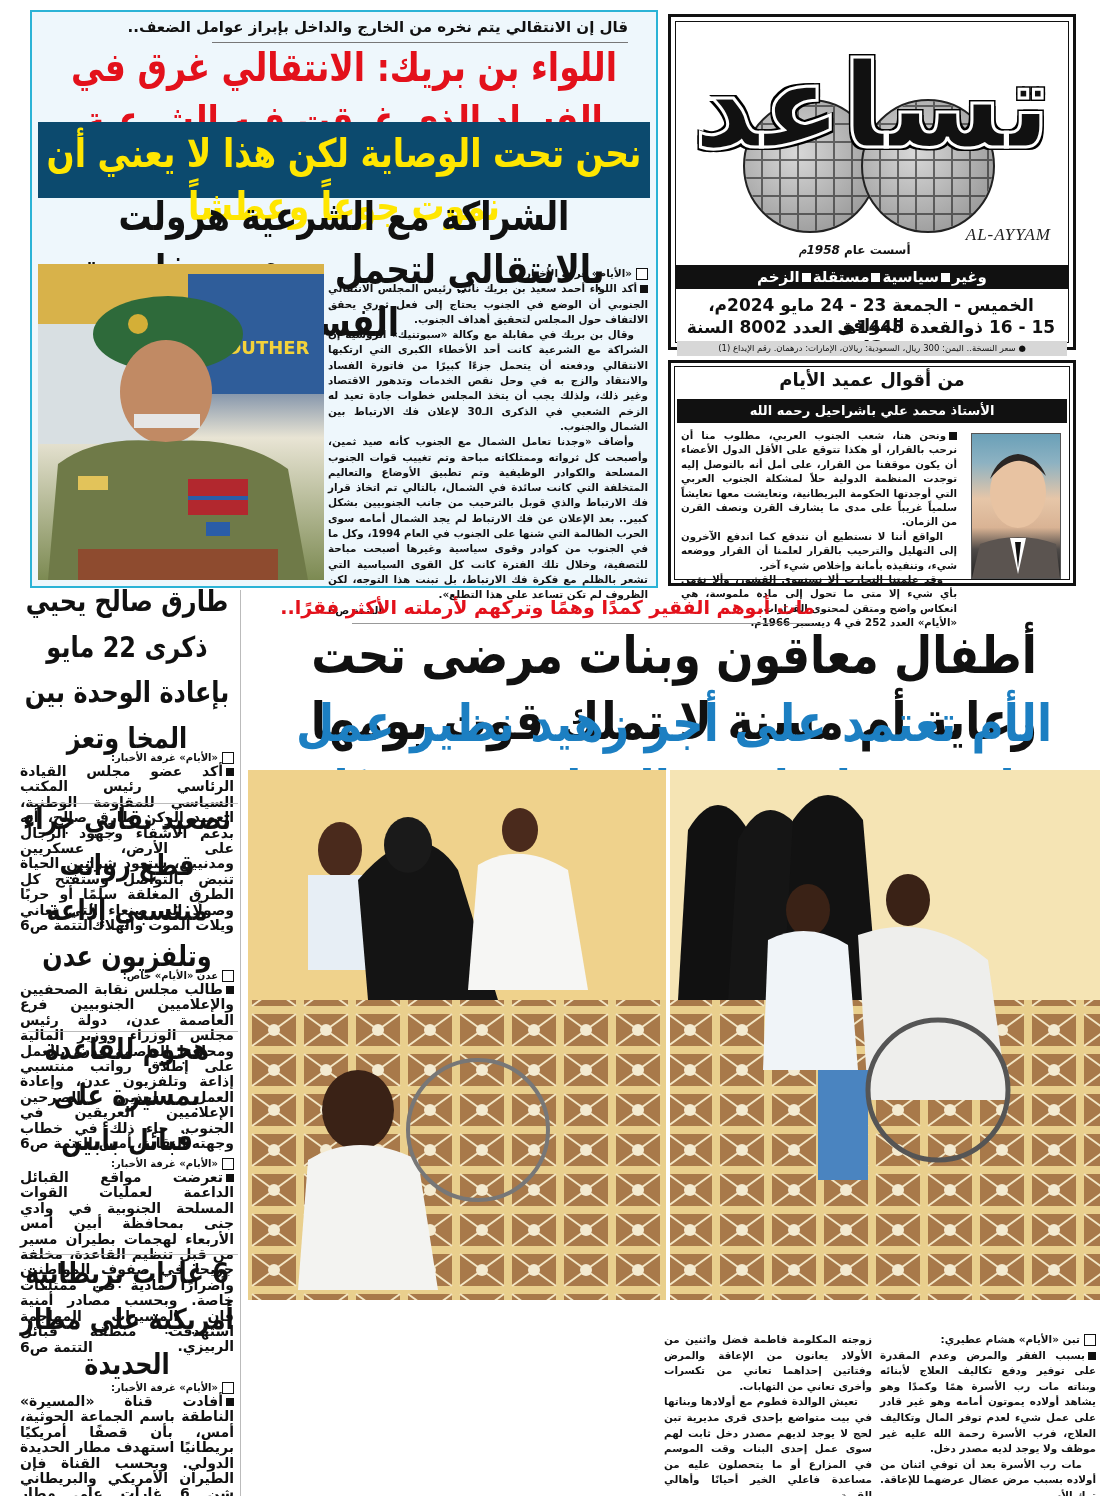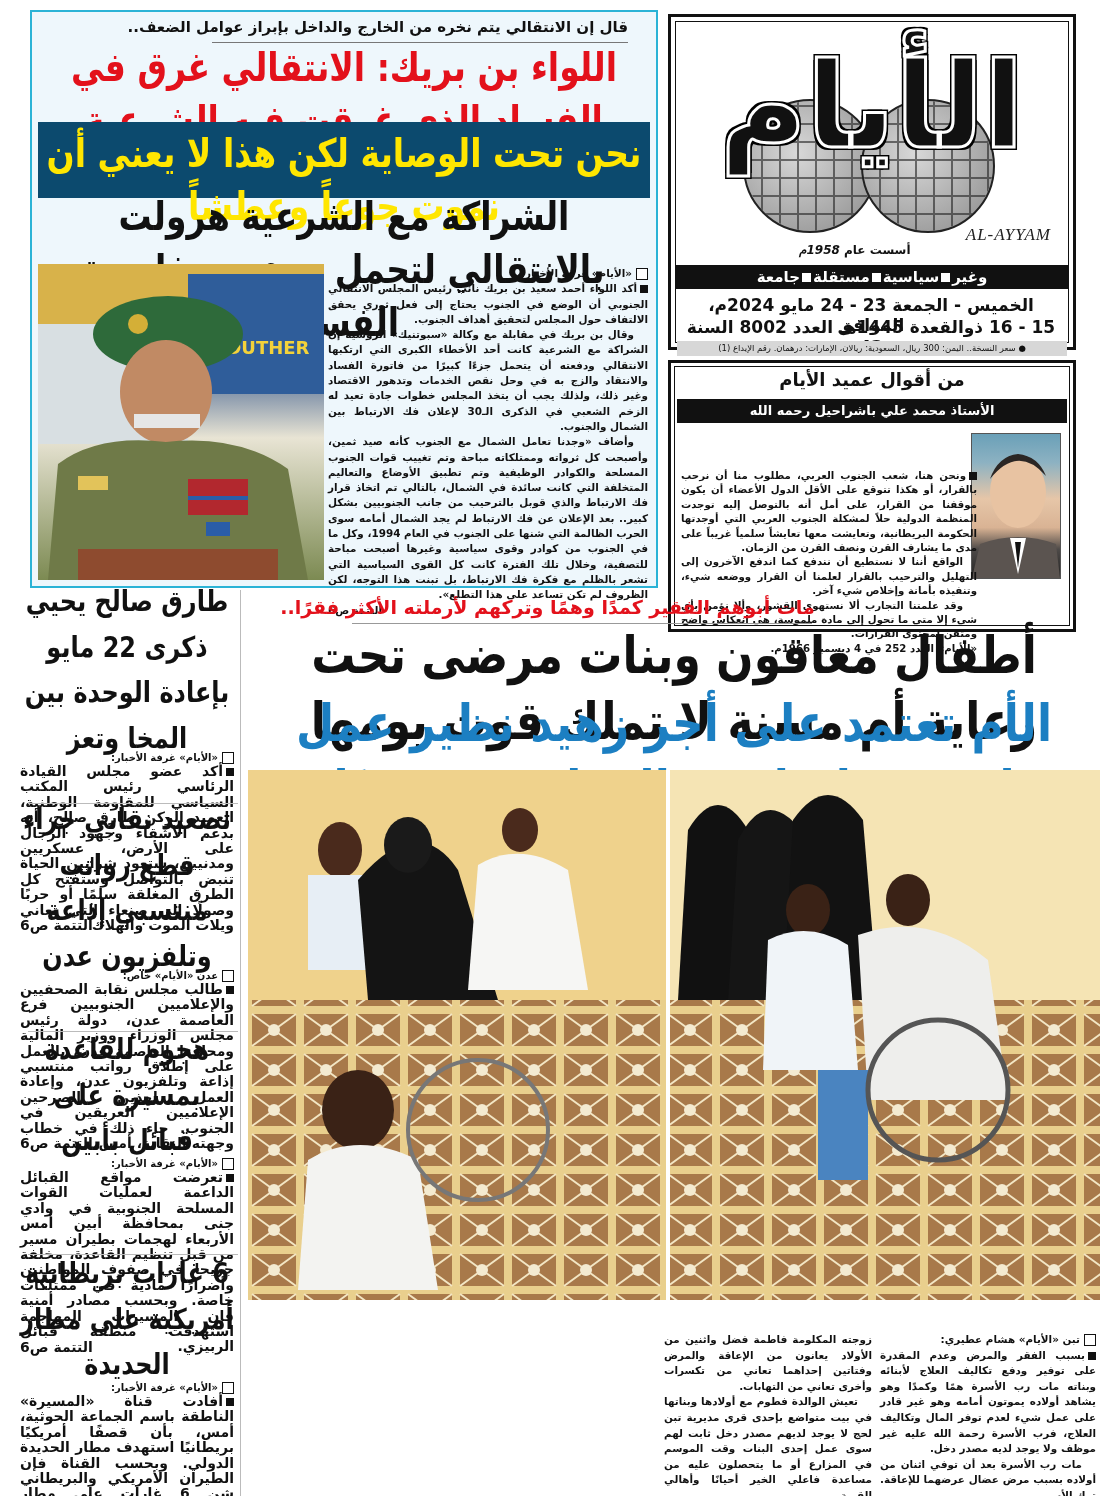--- a/index.html
+++ b/index.html
@@ -30,26 +30,26 @@
   #lead-h2box{position:absolute;left:6px;right:6px;top:110px;height:76px;background:#0c4a6e;}
   #lead-h2{position:absolute;left:0;right:0;top:14px;font-size:33px;font-weight:bold;color:#ffe600;text-align:center;direction:rtl;line-height:44px;letter-spacing:-1px;transform:scaleY(1.2);}
   #lead-h3{position:absolute;left:4px;right:4px;top:192px;font-size:33px;font-weight:bold;color:#111;text-align:center;direction:rtl;line-height:44px;letter-spacing:-1px;transform:scaleY(1.2);}
   #lead-photo{position:absolute;left:6px;top:252px;width:286px;height:316px;overflow:hidden;background:linear-gradient(180deg,#c9a64a 0%,#3a5a8c 30%,#e8e4d4 55%,#7c8a52 100%);}
   #lead-body{position:absolute;left:296px;right:8px;top:254px;font-size:10.4px;line-height:15.3px;direction:rtl;text-align:justify;font-weight:bold;}
   .byline{font-weight:bold;}
   .box-open{display:inline-block;width:10px;height:10px;border:1.5px solid #111;vertical-align:middle;margin-left:4px;background:#fff;}
   .box-fill{display:inline-block;width:8px;height:8px;background:#111;vertical-align:middle;margin-left:3px;}
 
   
-  #quote{left:668px;top:360px;width:408px;height:272px;border:3px solid #111;box-sizing:border-box;background:#fff;}
+  #quote{left:668px;top:360px;width:408px;height:226px;border:3px solid #111;box-sizing:border-box;background:#fff;}
   #quote .inner{position:absolute;left:3px;top:3px;right:3px;bottom:3px;border:1px solid #111;}
   #quote-title{position:absolute;left:0;right:0;top:6px;text-align:center;font-size:18px;font-weight:bold;direction:rtl;}
   #quote-sub{position:absolute;left:6px;right:6px;top:36px;height:24px;background:#111;color:#fff;text-align:center;font-size:13px;font-weight:bold;line-height:24px;direction:rtl;}
   #quote-photo{position:absolute;right:12px;top:70px;width:88px;height:144px;background:linear-gradient(180deg,#6aa0b8 0%,#8db2c2 20%,#e6c6a8 45%,#d9b394 65%,#4e4a48 80%,#222 100%);border:1px solid #555;}
-  #quote-body{position:absolute;left:10px;right:96px;top:66px;font-size:10.2px;line-height:14.4px;direction:rtl;text-align:justify;font-weight:bold;margin-top:40px;}
+  #quote-body{position:absolute;left:10px;right:116px;top:66px;font-size:10.2px;line-height:14.4px;direction:rtl;text-align:justify;font-weight:bold;}
 
   
   #main-kicker{left:255px;top:596px;width:585px;font-size:19px;font-weight:bold;color:#e3111b;text-align:center;direction:rtl;}
   #main-kicker-line{left:352px;top:623px;width:460px;height:1px;background:#999;}
   #main-h1{left:248px;top:632px;width:852px;font-size:44px;font-weight:bold;color:#111;text-align:center;direction:rtl;letter-spacing:-1px;line-height:56px;transform:scaleY(1.18);}
   #main-h2{left:248px;top:700px;width:852px;font-size:44px;font-weight:bold;color:#1c7fc2;text-align:center;direction:rtl;letter-spacing:-1px;line-height:56px;transform:scaleY(1.18);}
   #main-photo{left:248px;top:770px;width:852px;height:530px;overflow:hidden;background:#e7c88a;}
   #main-body-r{left:880px;top:1332px;width:216px;font-size:10.4px;line-height:15.6px;direction:rtl;text-align:justify;font-weight:bold;}
   #main-body-l{left:664px;top:1332px;width:208px;font-size:10.4px;line-height:15.6px;direction:rtl;text-align:justify;font-weight:bold;}
 
@@ -61,28 +61,28 @@
   .lstory .body{font-size:14px;line-height:15.4px;text-align:justify;font-weight:bold;}
   .lsep{position:absolute;left:28px;width:210px;height:1px;background:#bbb;}
 </style>
 </head>
 <body>
 
 <div id="masthead" class="abs">
   <div class="inner"></div>
   <div class="globe" style="left:72px;top:82px;width:130px;height:130px;"></div>
   <div class="globe" style="left:190px;top:82px;width:130px;height:130px;"></div>
-  <div id="logo-ar">الأيام</div>
+  <div id="logo-ar">تساعد</div>
   <div id="logo-en">AL-AYYAM</div>
   <div id="founded">
     <span>أسست عام</span>
     <span class="yr">1958م</span>
   </div>
   <div id="tagline-bar">
-    <span>وغير</span><span class="sq"></span><span>سياسية</span><span class="sq"></span><span>مستقلة</span><span class="sq"></span><span>جامعة</span>
+    <span>وغير</span><span class="sq"></span><span>سياسية</span><span class="sq"></span><span>مستقلة</span><span class="sq"></span><span>الزخم</span>
   </div>
   <div id="date-line1">الخميس - الجمعة 23 - 24 مايو 2024م، الموافق</div>
   <div id="date-line2">15 - 16 ذوالقعدة 1445هـ العدد 8002 السنة 43</div>
   <div id="price-bar">● سعر النسخة.. اليمن: 300 ريال، السعودية: ريالان، الإمارات: درهمان. رقم الإيداع (1)</div>
 </div>
 
 <div id="lead" class="abs">
   <div id="lead-kicker">قال إن الانتقالي يتم نخره من الخارج والداخل بإبراز عوامل الضعف..</div>
   <div id="lead-kicker-line"></div>
   <div id="lead-h1">اللواء بن بريك: الانتقالي غرق في الفساد الذي غرقت فيه الشرعية</div>

